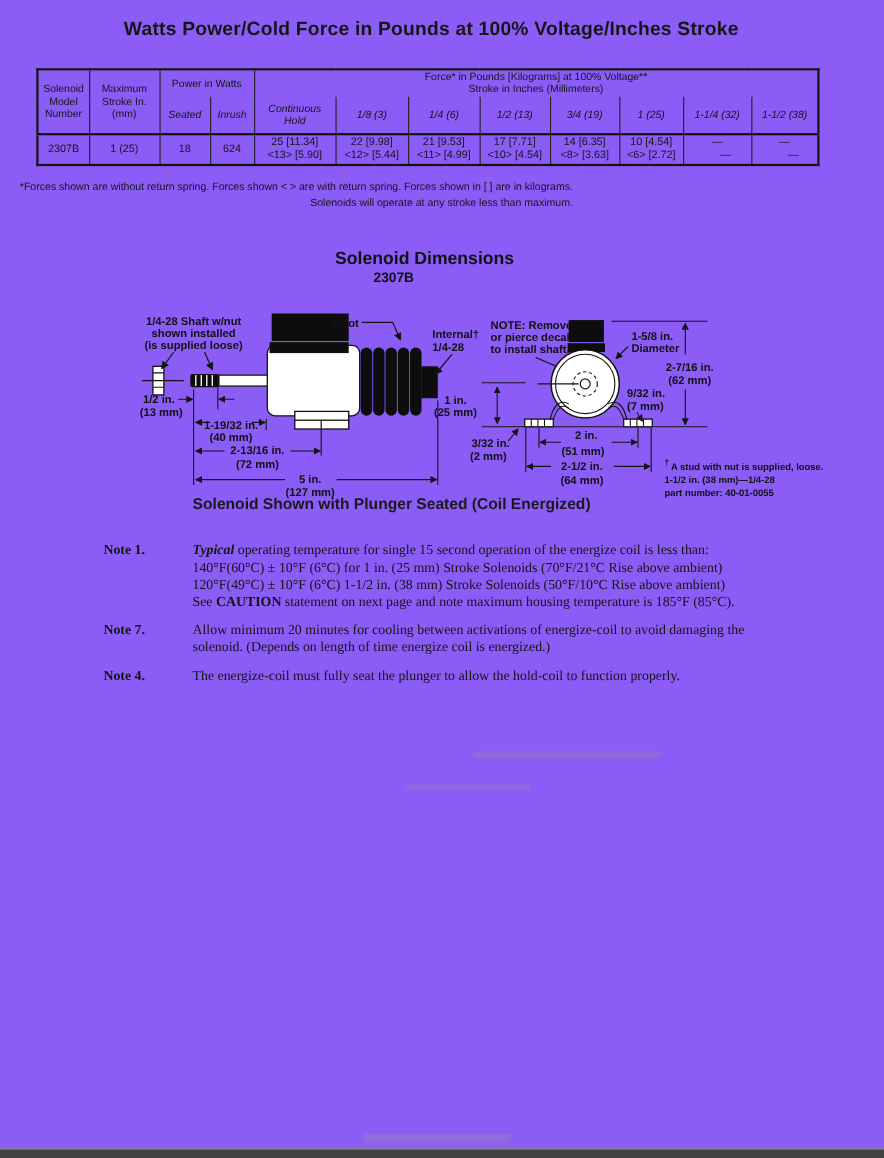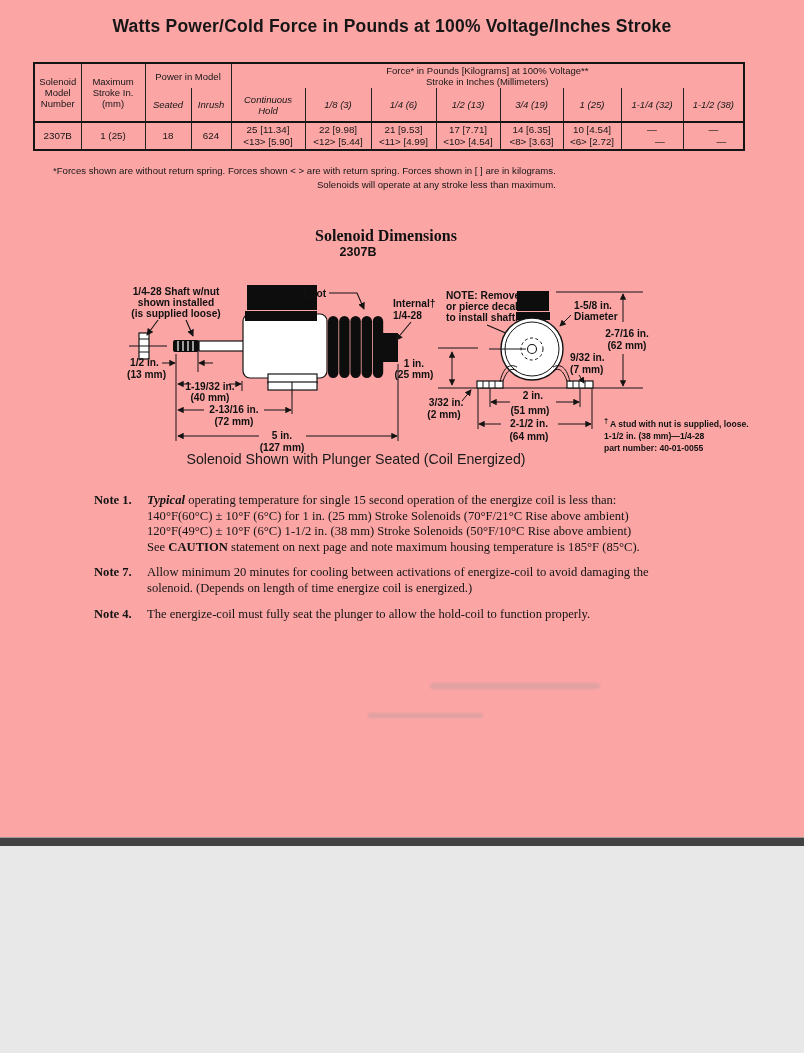--- a/index.html
+++ b/index.html
@@ -1,17 +1,17 @@
 <!DOCTYPE html>
 <html><head>
 <meta charset="utf-8">
 <style>
   html,body { margin:0; padding:0; background:#e8e8e8; }
   .page {
-    position:relative; width:804px; height:846px; background:#fca5a5;
+    position:relative; width:804px; height:1053px; background:#8b5cf6;
     font-family:"Liberation Sans", sans-serif; color:#111; overflow:hidden;
     margin:0 auto;
   }
   .abs { position:absolute; }
 
   
   .main-title {
     top:16px; left:0; width:784px; text-align:center;
     font-size:17.5px; font-weight:bold; letter-spacing:.2px; color:#161616;
   }
@@ -26,46 +26,46 @@
     border-left:1px solid #222; padding:1px 2px; text-align:center;
     vertical-align:middle; font-weight:normal; overflow:hidden;
   }
   tr.hrowA { height:25px; }
   tr.hrowB { height:34px;font-style:italic; }
   tr.drow  { height:27px; }
   tr.drow td { border-top:2px solid #141414; font-size:9.8px; }
   .dash2 { transform:translateX(8px); }
 
   
-  .tbl-notes { top:164px; left:53px; font-size:9.6px; line-height:13.5px; color:#161616; }
+  .tbl-notes { top:164px; left:18px; font-size:9.6px; line-height:13.5px; color:#161616; }
   .tbl-notes .indent { padding-left:9px;text-align:right; }
 
   
-  .sec-title { top:227px; left:0; width:772px; text-align:center; font-size:16px; font-weight:bold;font-family:Liberation Serif, serif; }
+  .sec-title { top:227px; left:0; width:772px; text-align:center; font-size:16px; font-weight:bold; }
   .sec-sub   { top:245px; left:0; width:716px; text-align:center; font-size:12.5px; font-weight:bold; }
-  .caption   { top:451px; left:110px; width:492px; text-align:center; font-size:14.2px; font-weight:normal; color:#1a1a1a; }
+  .caption   { top:451px; left:110px; width:492px; text-align:center; font-size:14.2px; font-weight:bold; color:#1a1a1a; }
 
   
   .diag { top:272px; left:0; width:804px; height:200px; }
   .ln  { stroke:#141414; stroke-width:1.1; fill:none; }
   .lnt { stroke:#141414; stroke-width:1; fill:none; }
   .wh  { fill:#ffffff; stroke:#141414; stroke-width:1.2; }
   .blk { fill:#0d0d0d; stroke:none; }
   .dl  { font:700 10.2px "Liberation Sans", sans-serif; fill:#111; }
   .ds  { font:700 8.6px  "Liberation Sans", sans-serif; fill:#111; }
   .mid { text-anchor:middle; }
 
   
   .notes {
     top:493px; left:94px; width:652px;
     font-family:"Liberation Serif", serif; font-size:12.6px; line-height:15.6px; color:#141414;
   }
   .note { display:flex; margin-bottom:10px; }
   .note-label { width:53px; flex:0 0 53px; font-weight:bold; }
-  .note-body { flex:1; }
+  .note-body { flex:1;margin-left:28px; }
   .em { font-weight:bold; font-style:italic; }
   .bld { font-weight:bold; }
 
   
   .smudge { background:rgba(150,150,150,.28); filter:blur(1px); border-radius:3px; }
   .bottom-bar { left:0; bottom:0; width:804px; height:8px; background:#424242; border-top:1px solid #9a9a9a; }
 </style>
 </head>
 <body>
 
@@ -86,21 +86,21 @@
           <col style="width:64px">
         <col style="width:63px">
           <col style="width:58px">
           <col style="width:62px">
           <col style="width:61px">
       </colgroup>
       <tbody>
           <tr class="hrowA">
         <th rowspan="2">Solenoid Model Number</th>
         <th rowspan="2">Maximum Stroke In. (mm)</th>
-        <th colspan="2">Power in Model</th>
+        <th colspan="2">Power in Watts</th>
         <th colspan="8">
           <div>Force* in Pounds [Kilograms] at 100% Voltage**</div>
           <div>Stroke in Inches (Millimeters)</div>
         </th>
       </tr>
       <tr class="hrowB">
         <th>Seated</th>
         <th>Inrush</th>
         <th>Continuous Hold</th>
         <th>1/8 (3)</th>

